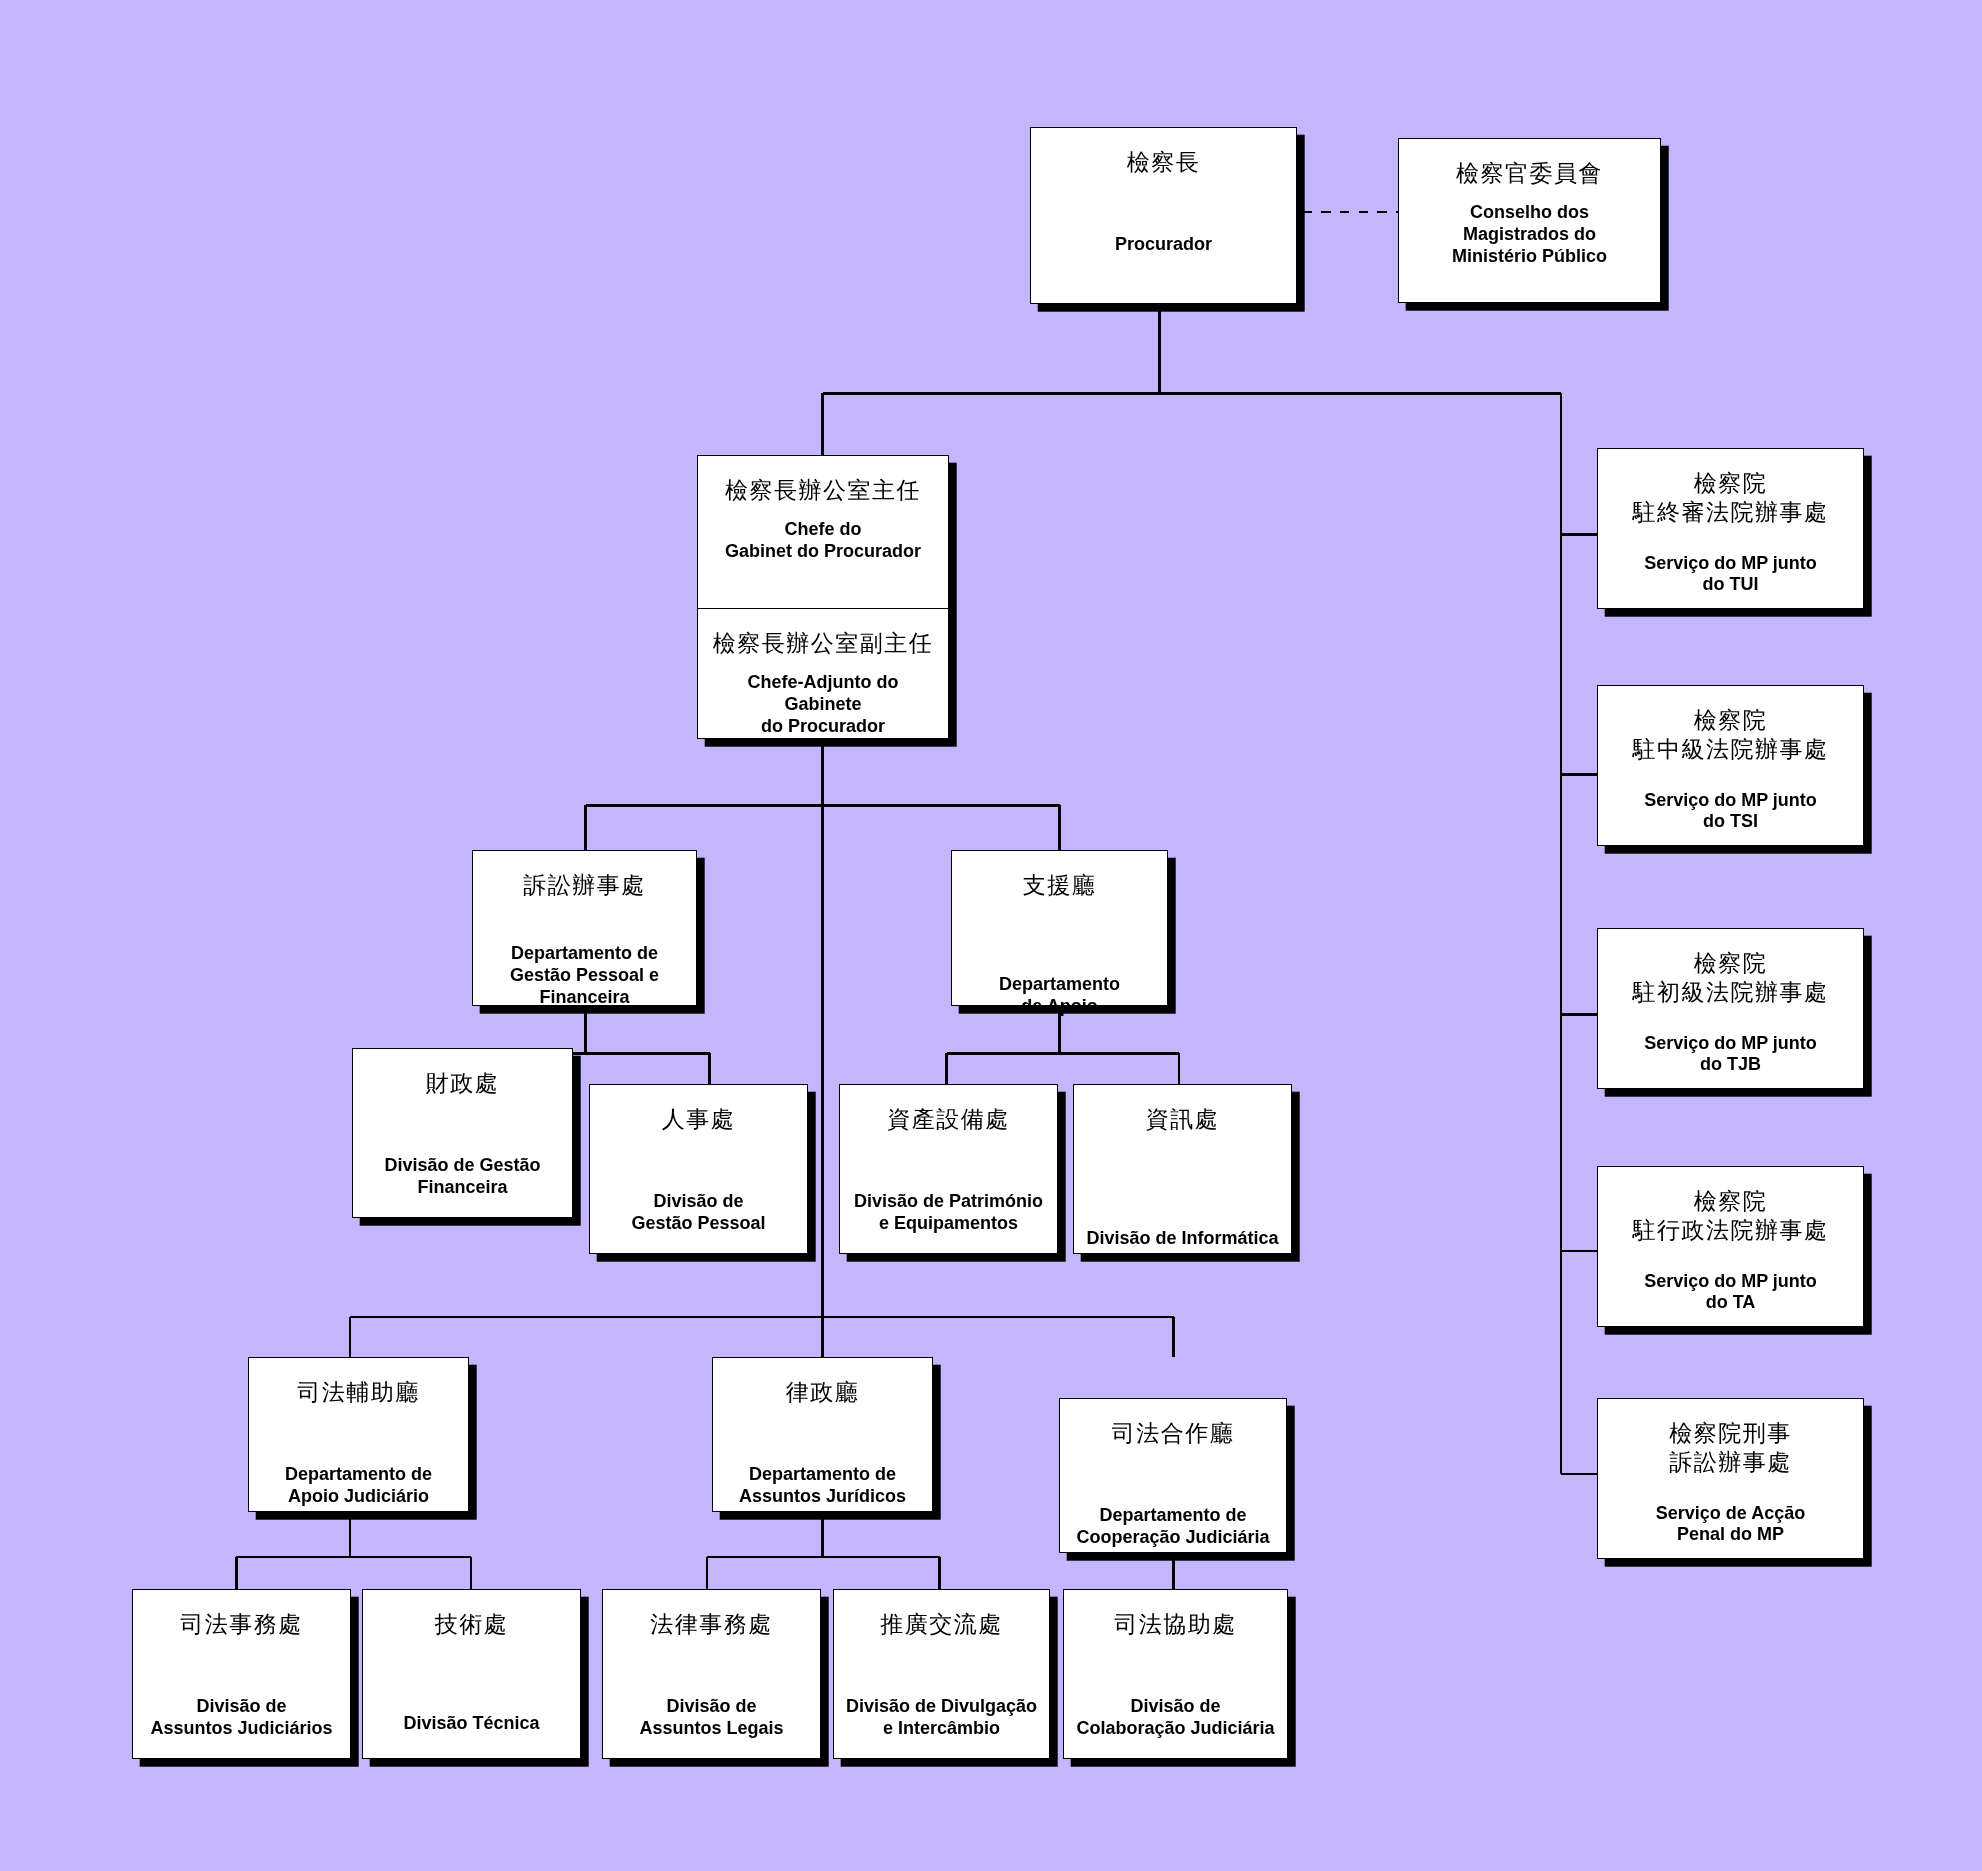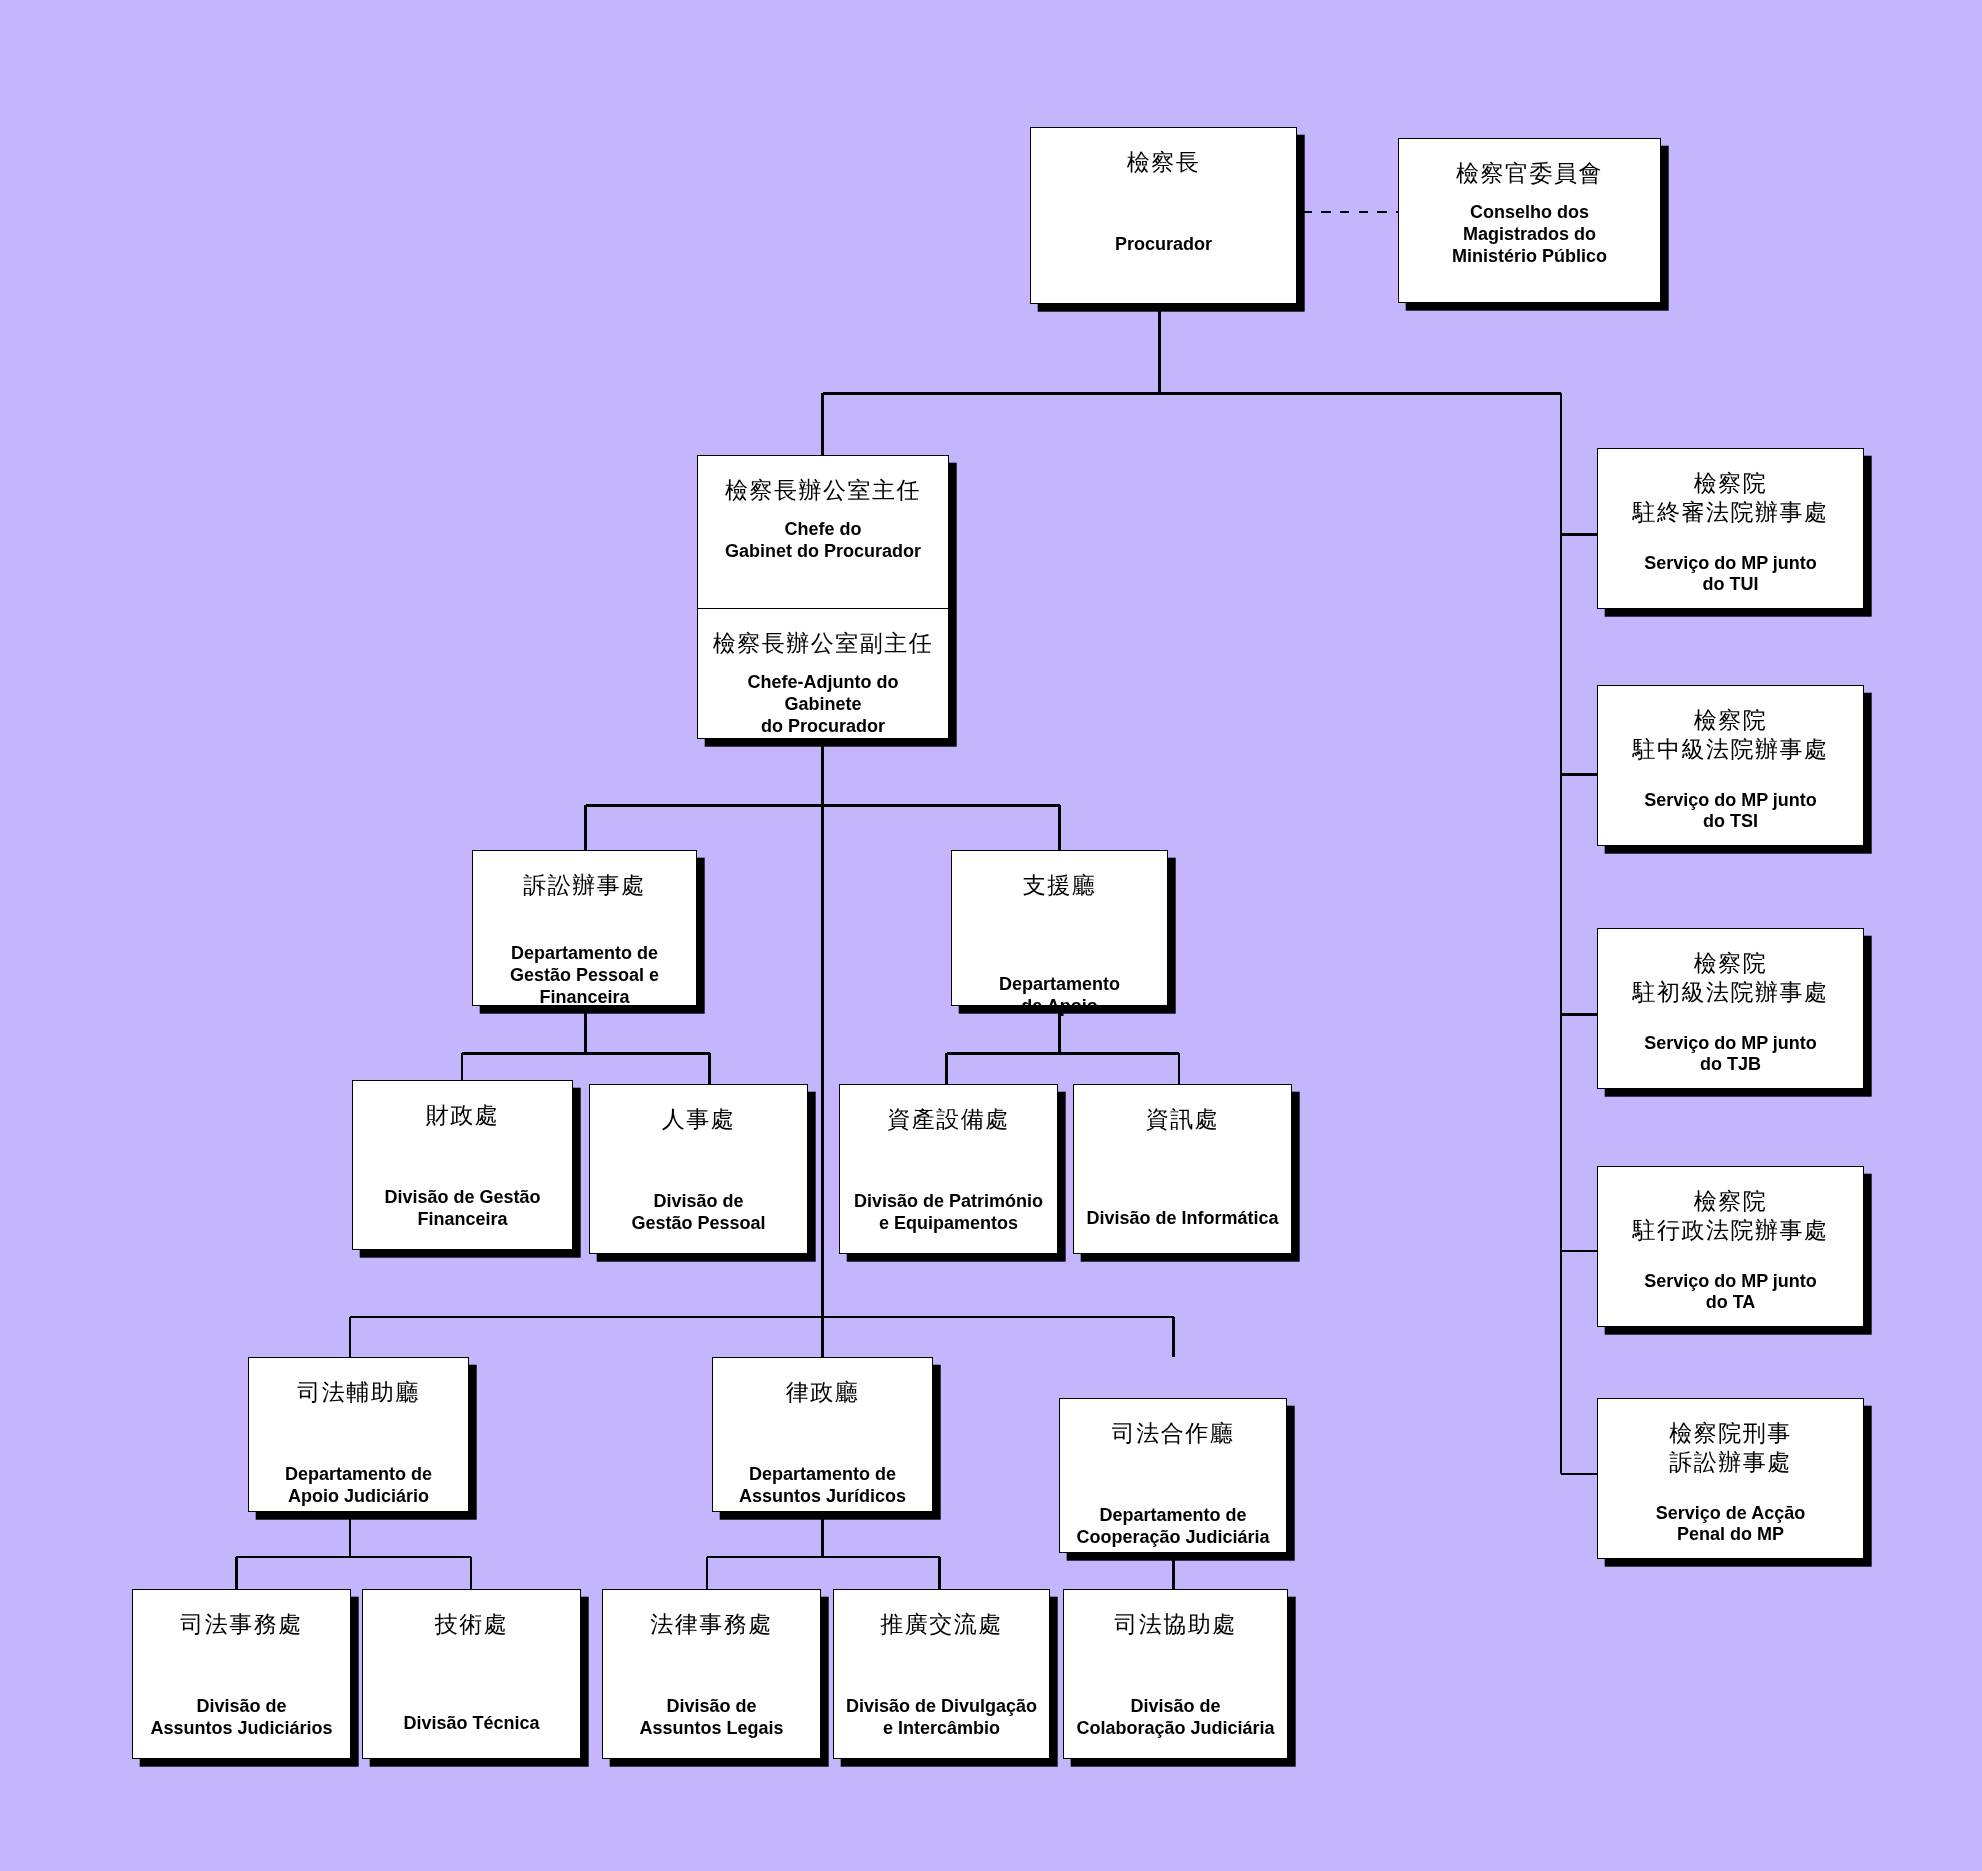--- a/index.html
+++ b/index.html
@@ -177,39 +177,39 @@
 Gestão Pessoal e
 Financeira</div>
   </div>
 
   <div class="node v-top v-gap-xxl" style="left:951px; top:850px; width:217px; height:156px;">
     <div class="zh">支援廳</div>
     <div class="pt">Departamento
 de Apoio</div>
   </div>
 
-  <div class="node v-top v-gap-xl" style="left:352px; top:1080px; width:221px; height:170px;">
+  <div class="node v-top v-gap-xl" style="left:352px; top:1048px; width:221px; height:170px;">
     <div class="zh">財政處</div>
     <div class="pt">Divisão de Gestão
 Financeira</div>
   </div>
 
   <div class="node v-top v-gap-xl" style="left:589px; top:1084px; width:219px; height:170px;">
     <div class="zh">人事處</div>
     <div class="pt">Divisão de
 Gestão Pessoal</div>
   </div>
 
   <div class="node v-top v-gap-xl" style="left:839px; top:1084px; width:219px; height:170px;">
     <div class="zh">資產設備處</div>
     <div class="pt">Divisão de Património
 e Equipamentos</div>
   </div>
 
-  <div class="node v-top v-gap-xxl" style="left:1073px; top:1084px; width:219px; height:170px;">
+  <div class="node v-top v-gap-xxl" style="left:1073px; top:1084px; width:219px; height:170px;gap:20px;">
     <div class="zh">資訊處</div>
     <div class="pt">Divisão de Informática</div>
   </div>
 
   <div class="node v-top v-gap-xl" style="left:248px; top:1357px; width:221px; height:155px;">
     <div class="zh">司法輔助廳</div>
     <div class="pt">Departamento de
 Apoio Judiciário</div>
   </div>
 

